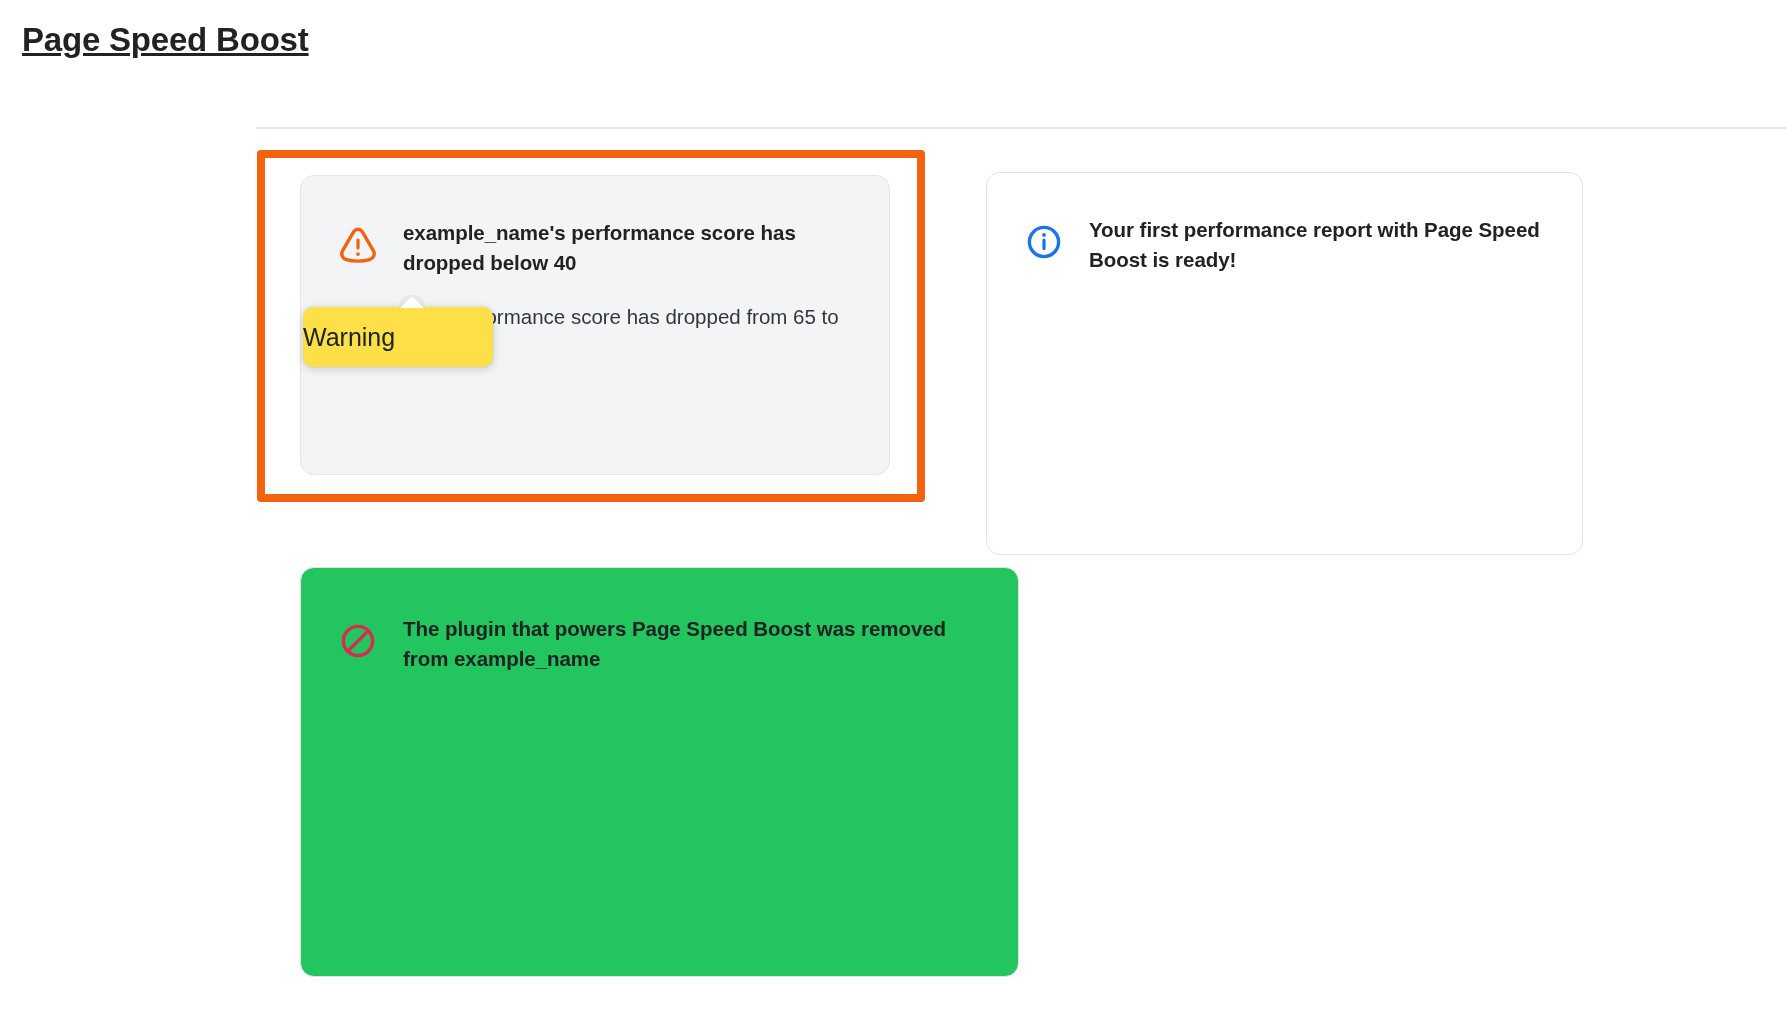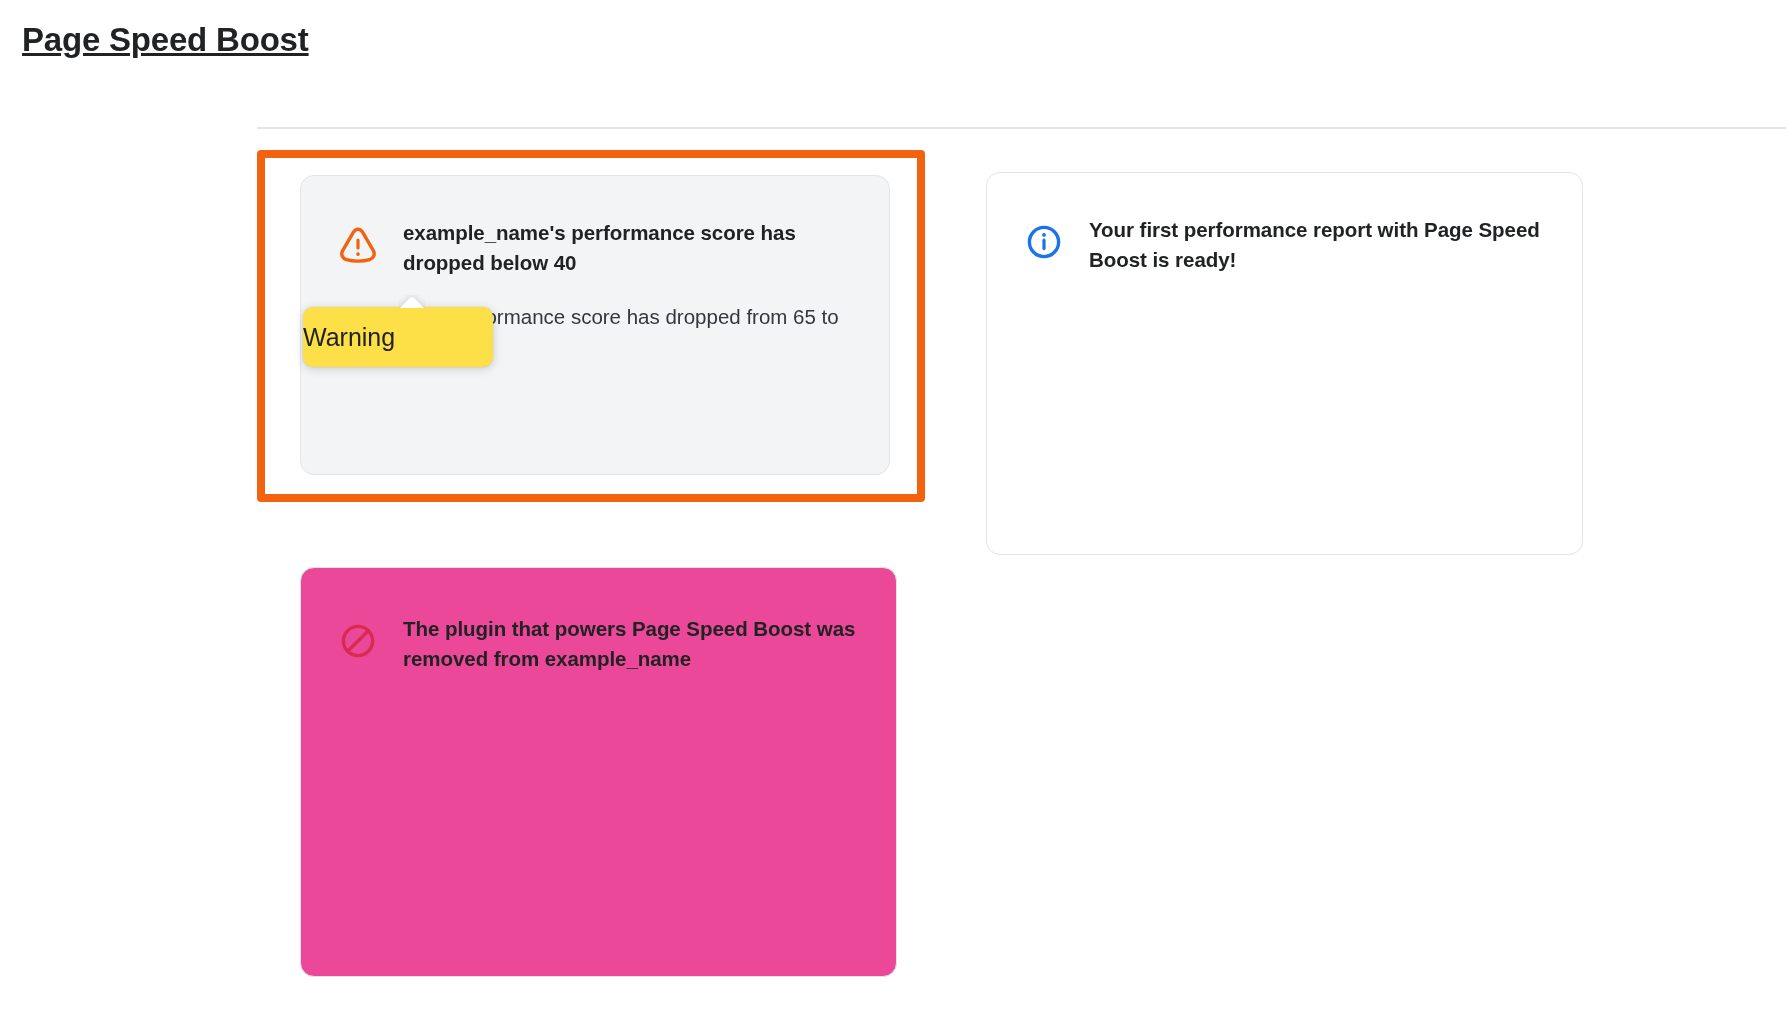--- a/index.html
+++ b/index.html
@@ -117,23 +117,23 @@
     height: 383px;
     background: #ffffff;
   }
   #card-info .card-inner { padding: 42px 36px 42px 34px; }
   #card-info .card-text  { width: 420px; }
 
   
   #card-removed {
     left: 300px;
     top: 567px;
-    width: 597px;
+    width: 719px;
     height: 410px;
-    background: #ec4899;
+    background: #22c55e;
   }
   #card-removed .card-inner { padding: 46px 36px 42px 34px; }
   #card-removed .card-text  { width: 390px; }
 
   
   .tooltip {
     position: absolute;
     left: 283px;
     top: 307px;
     width: 190px;

